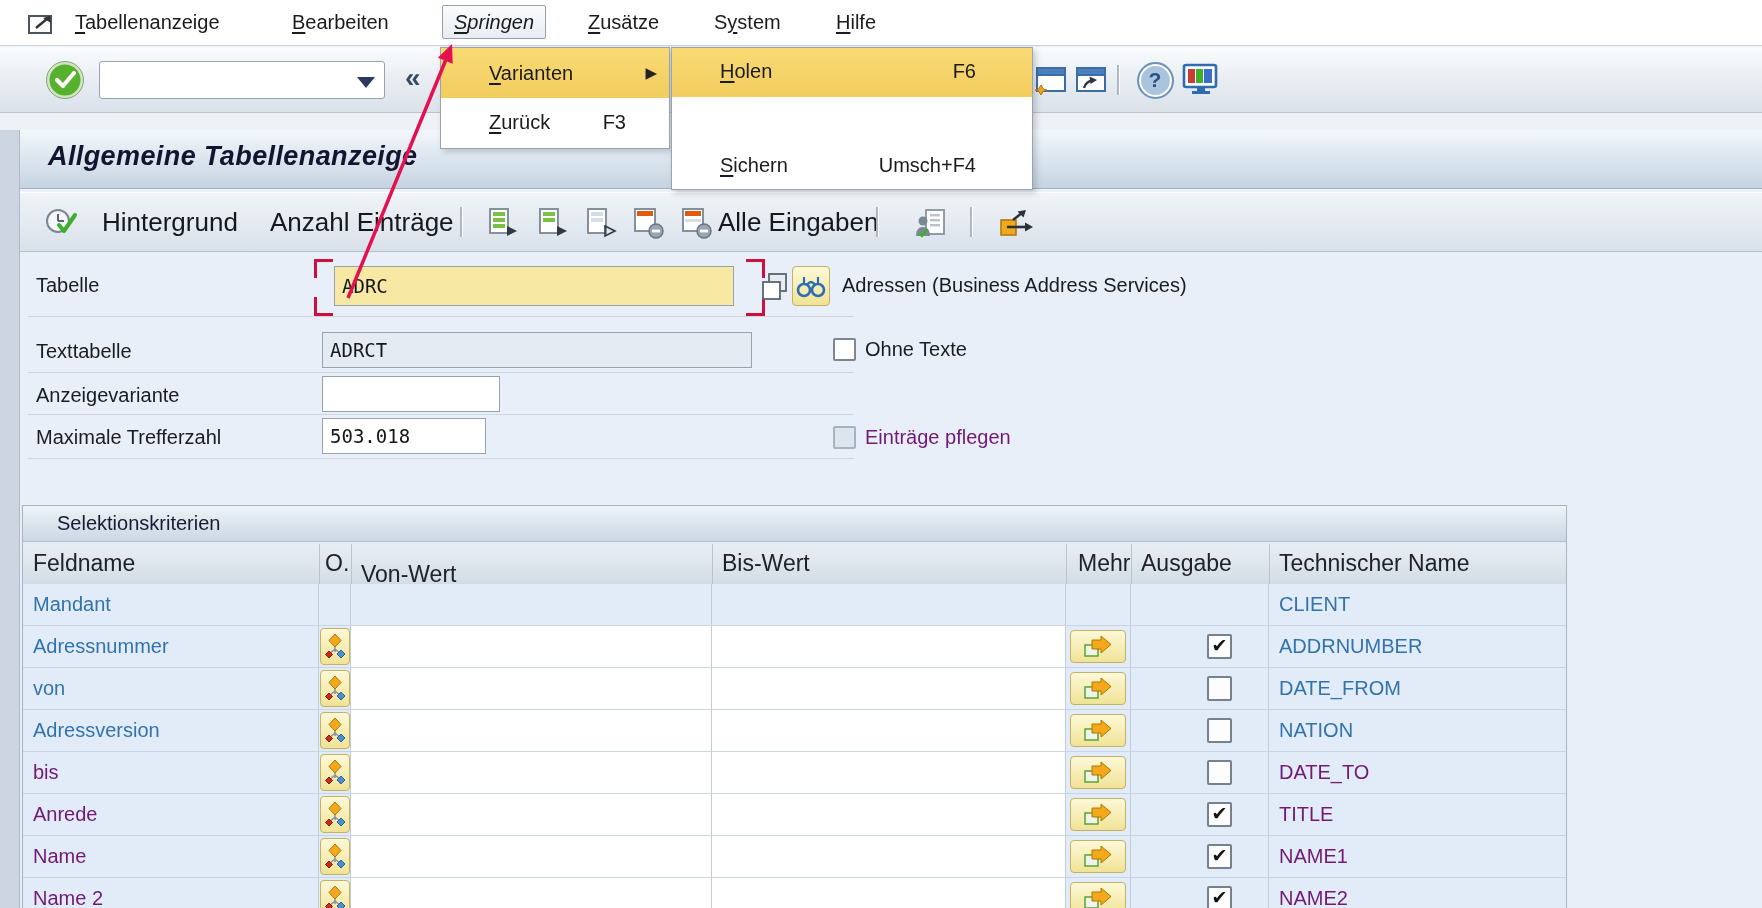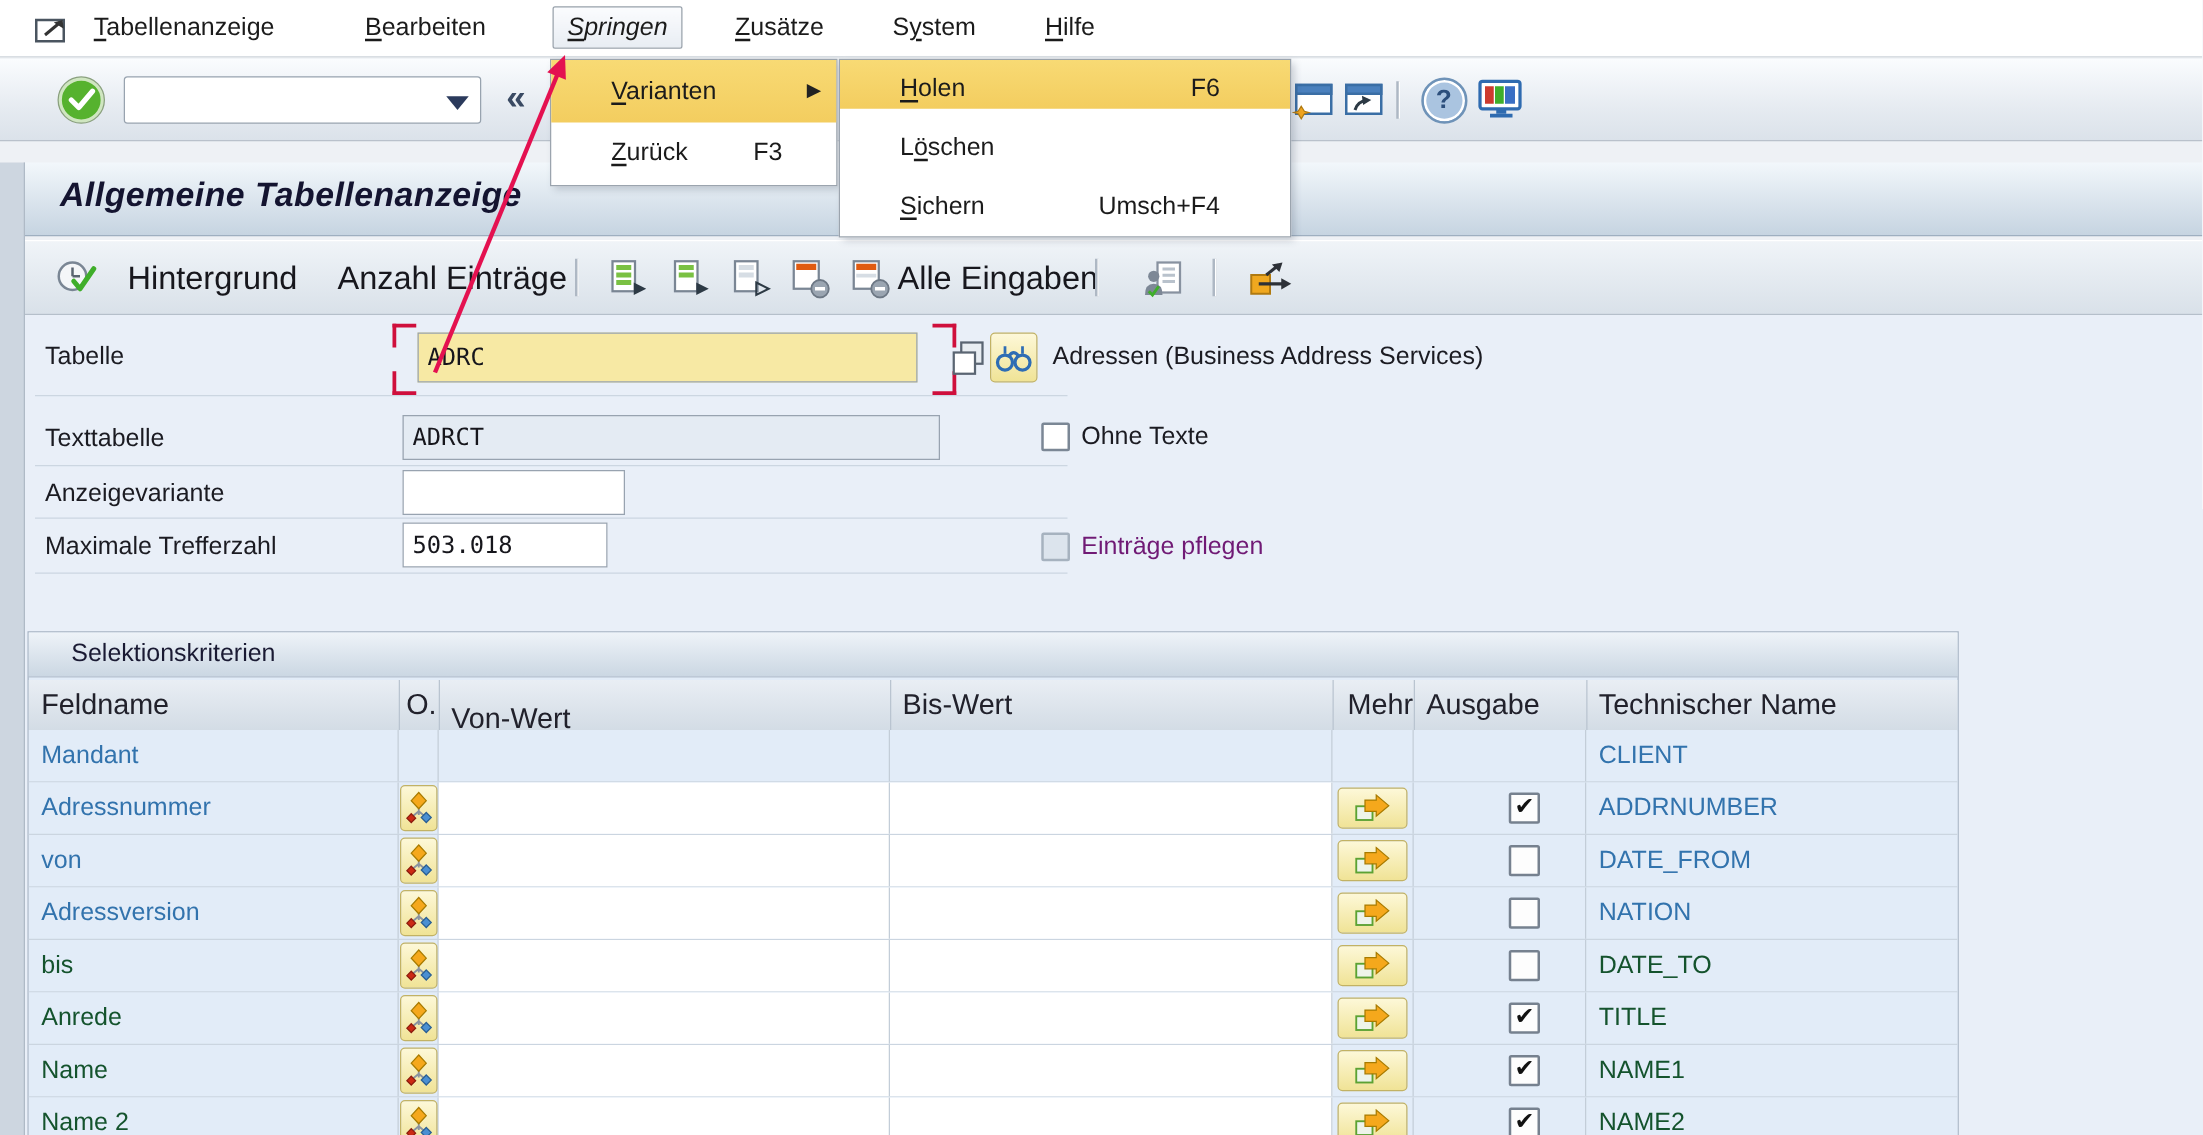--- a/index.html
+++ b/index.html
@@ -69,21 +69,21 @@
   .sel-row{position:absolute;left:0;width:1543px;height:42px;background:var(--selbg,#e2ecf8);border-bottom:1px solid #cbd5e0;box-sizing:border-box;}
   .cell{position:absolute;top:0;height:41px;box-sizing:border-box;border-right:1px solid #c3cdd8;line-height:40px;font-size:20px;}
   .c-field{left:0;width:296px;padding-left:10px;}
   .c-o{left:296px;width:32px;}
   .c-von{left:328px;width:361px;}
   .c-bis{left:689px;width:354px;}
   .c-mehr{left:1043px;width:65px;}
   .c-ausgabe{left:1108px;width:138px;}
   .c-tech{left:1246px;width:297px;padding-left:10px;border-right:none;}
   .cell.white{background:#fff;}
-  .blue{color:var(--link,#3273ad);} .black{color:#14532d;}
+  .blue{color:var(--link,#3273ad);} .black{color:#701a75;}
   .opt-btn{position:absolute;left:1px;top:2px;width:30px;height:37px;}
   .more-btn{position:absolute;left:4px;top:4px;width:56px;height:33px;}
   .cb{position:absolute;left:76px;top:8px;width:25px;height:25px;background:#fdfdfd;border:2px solid #76markdown;border:2px solid #76818f;
       border-radius:2px;box-sizing:border-box;text-align:center;line-height:20px;font-size:19px;color:#111;}
 
   
   .ddbox{position:absolute;background:#fff;border:1px solid #9ba4ae;box-shadow:3px 3px 6px rgba(60,70,90,.25);z-index:50;}
   .dd-item{position:absolute;left:0;right:0;font-size:20px;color:#1b1b1b;}
   .dd-item.hl{background:linear-gradient(var(--hl,#f8da74),#f3cd5f);}
   .dd-label{position:absolute;left:48px;}
@@ -509,26 +509,23 @@
         <span class="dd-label"><span class="u">V</span>arianten</span>
         <span class="dd-arrow">▶</span>
       </div>
       <div class="dd-item" style="top: 50px; height: 49px; line-height: 49px;">
         <span class="dd-label"><span class="u">Z</span>urück</span>
         <span class="dd-sc" style="right:43px">F3</span>
       </div>
     </div>
 
   <div class="ddbox" style="left:671px;top:47px;width:360px;height:141px;">
-      <div class="dd-item hl" style="top: 0px; height: 39px; line-height: 47px;">
+      <div class="dd-item hl" style="top: 0px; height: 49px; line-height: 47px;">
         <span class="dd-label"><span class="u">H</span>olen</span>
         <span class="dd-sc" style="right:56px">F6</span>
-      </div>
-      <div class="dd-item" style="top: 47px; height: 47px; line-height: 47px;">
-        <span class="dd-label">L<span class="u">ö</span>schen</span>
       </div>
       <div class="dd-item" style="top: 94px; height: 46px; line-height: 46px;">
         <span class="dd-label"><span class="u">S</span>ichern</span>
         <span class="dd-sc" style="right:56px">Umsch+F4</span>
       </div>
     </div>
 
   <svg class="arrow-overlay">
     <line x1="348" y1="298" x2="447" y2="57" stroke="#e41150" stroke-width="3.5"></line>
     <polygon points="452,44 452.7,63.7 437.8,57.7" fill="#e41150"></polygon>

